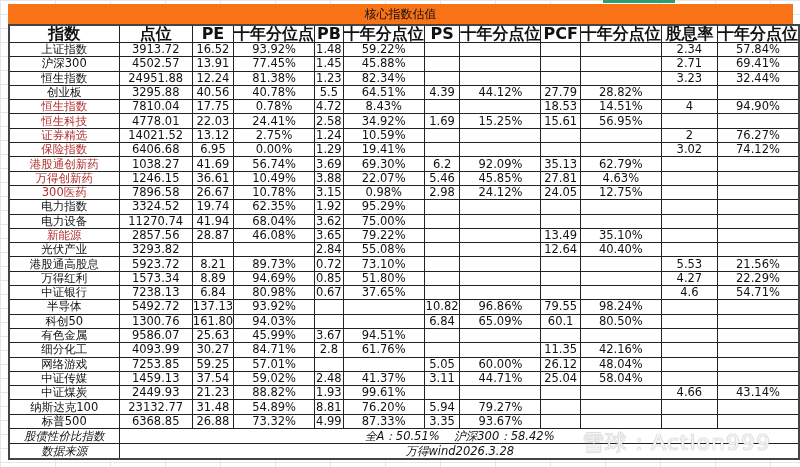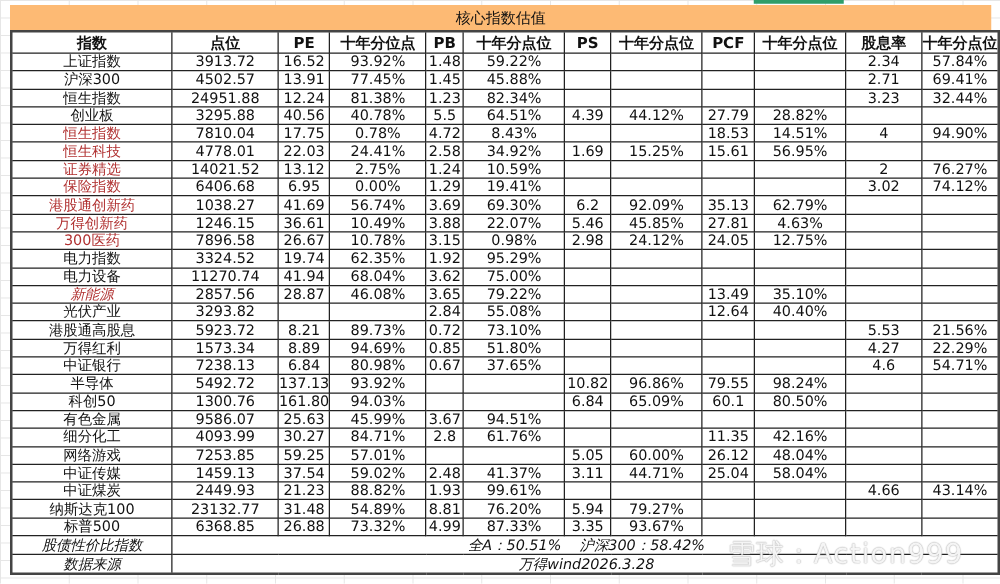--- a/index.html
+++ b/index.html
@@ -5,26 +5,26 @@
   html, body { margin:0; padding:0; background:#ffffff; }
   body { width:800px; height:467px; overflow:hidden; position:relative;
          font-family:"DejaVu Sans", "Liberation Sans", sans-serif; color:#111; }
   .sheet-bg { position:absolute; left:0; top:0; width:800px; height:467px;
     background-image:
       linear-gradient(to right, #e6e6e6 1px, transparent 1px),
       linear-gradient(to bottom, #e6e6e6 1px, transparent 1px);
     background-size: 55px 14px; }
   .green-tab { position:absolute; left:603px; top:0; width:72px; height:3px; background:#2f9e6a; }
   .title { position:absolute; left:8px; top:4px; width:785px; height:20px; line-height:20px;
-           text-align:center; font-size:12px; background:#fdba74; }
+           text-align:center; font-size:12px; background:#f97316; }
   table { position:absolute; left:8px; top:24px; border-collapse:collapse; table-layout:fixed;
           background:#fff; font-size:11.5px; }
   td, th { border:1px solid #222; padding:0; height:13.3px; line-height:13px; text-align:center;
            white-space:nowrap; overflow:hidden; font-weight:normal; }
-  th { font-weight:bold; height:16px; line-height:16px; font-size:12px; }
+  th { font-weight:bold; height:16px; line-height:16px; font-size:16px; }
   table { border:2px solid #444; }
   .left { text-align:center; padding-left:2px; }
   .footer-row td { height:14px;font-style:italic; }
   .watermark { position:absolute; left:582px; top:428px; font-size:22px; color:rgba(255,255,255,0.85);
                text-shadow:0 0 1px #bbb, 0 0 1px #999; letter-spacing:1px; }
 </style>
 </head>
 <body>
 
 <div class="sheet-bg"></div>
@@ -239,21 +239,21 @@
         <td>3.62</td>
         <td>75.00%</td>
         <td></td>
         <td></td>
         <td></td>
         <td></td>
         <td></td>
         <td></td>
       </tr>
       <tr>
-        <td style="color: rgb(176, 48, 48); font-style: italic;">新能源</td>
+        <td style="color: rgb(176, 48, 48);">新能源</td>
         <td>2857.56</td>
         <td>28.87</td>
         <td>46.08%</td>
         <td>3.65</td>
         <td>79.22%</td>
         <td></td>
         <td></td>
         <td>13.49</td>
         <td>35.10%</td>
         <td></td>

